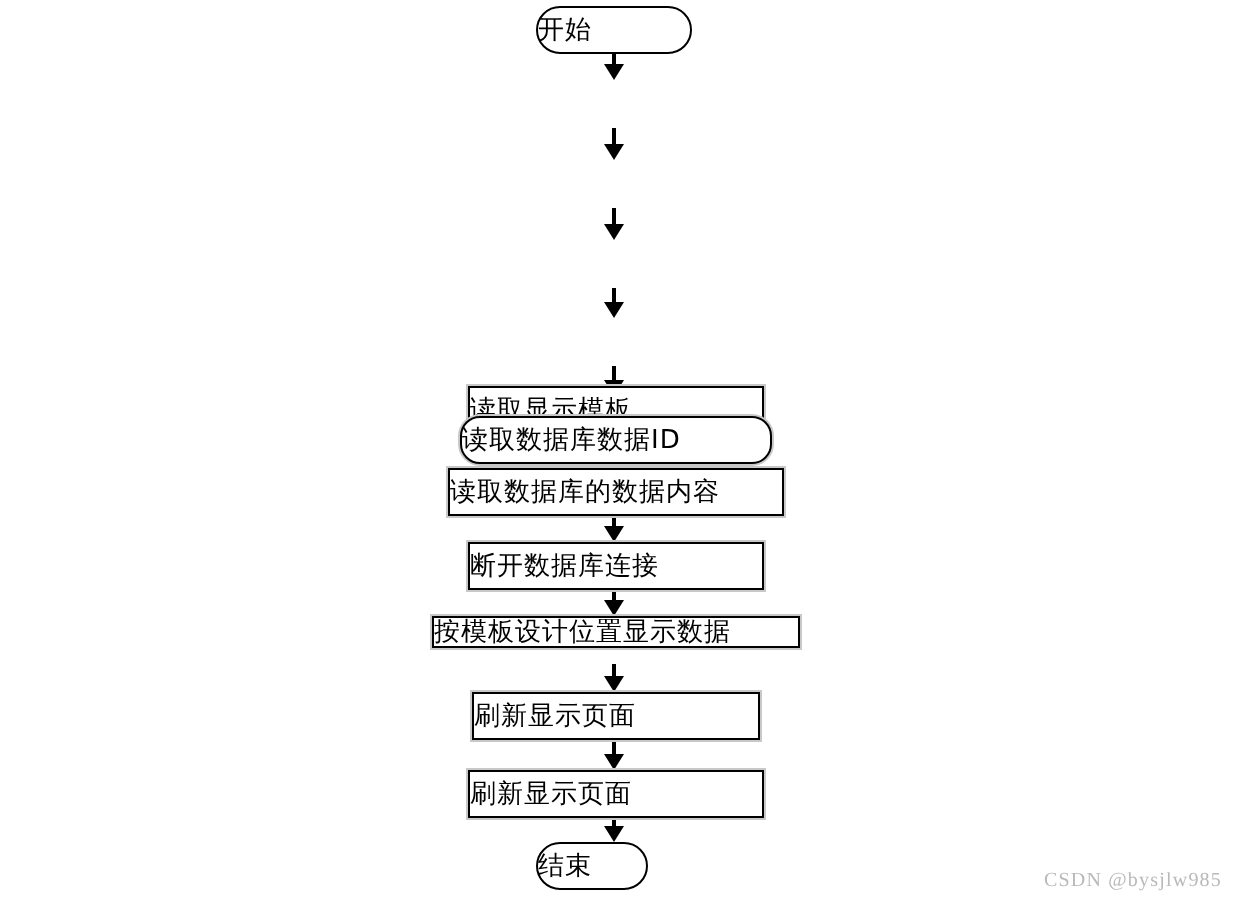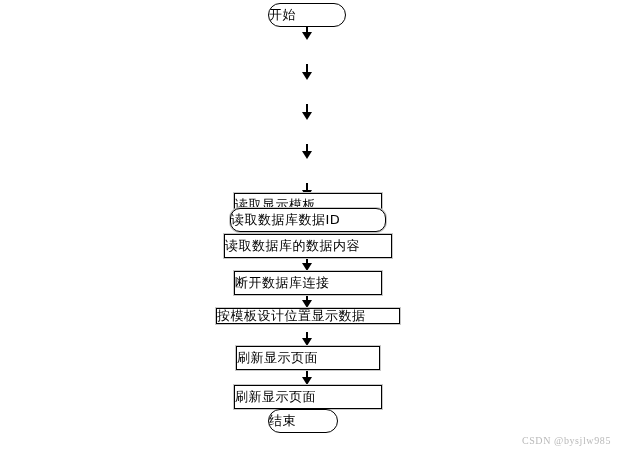--- a/index.html
+++ b/index.html
@@ -139,18 +139,18 @@
     </div>
     <div class="node process" style="left: 216px; top: 308px; width: 184px; height: 16px;">
       <span>按模板设计位置显示数据</span>
     </div>
     <div class="node process" style="left: 236px; top: 346px; width: 144px; height: 24px;">
       <span>刷新显示页面</span>
     </div>
     <div class="node process" style="left: 234px; top: 385px; width: 148px; height: 24px;">
       <span>刷新显示页面</span>
     </div>
-    <div class="node terminal" style="left: 268px; top: 409px; width: 70px; height: 24px;">
+    <div class="node terminal" style="left: 268px; top: 421px; width: 56px; height: 24px;">
       <span>结束</span>
     </div>
   </div>
 
 <div id="watermark">CSDN @bysjlw985</div>
 
 </body></html>

